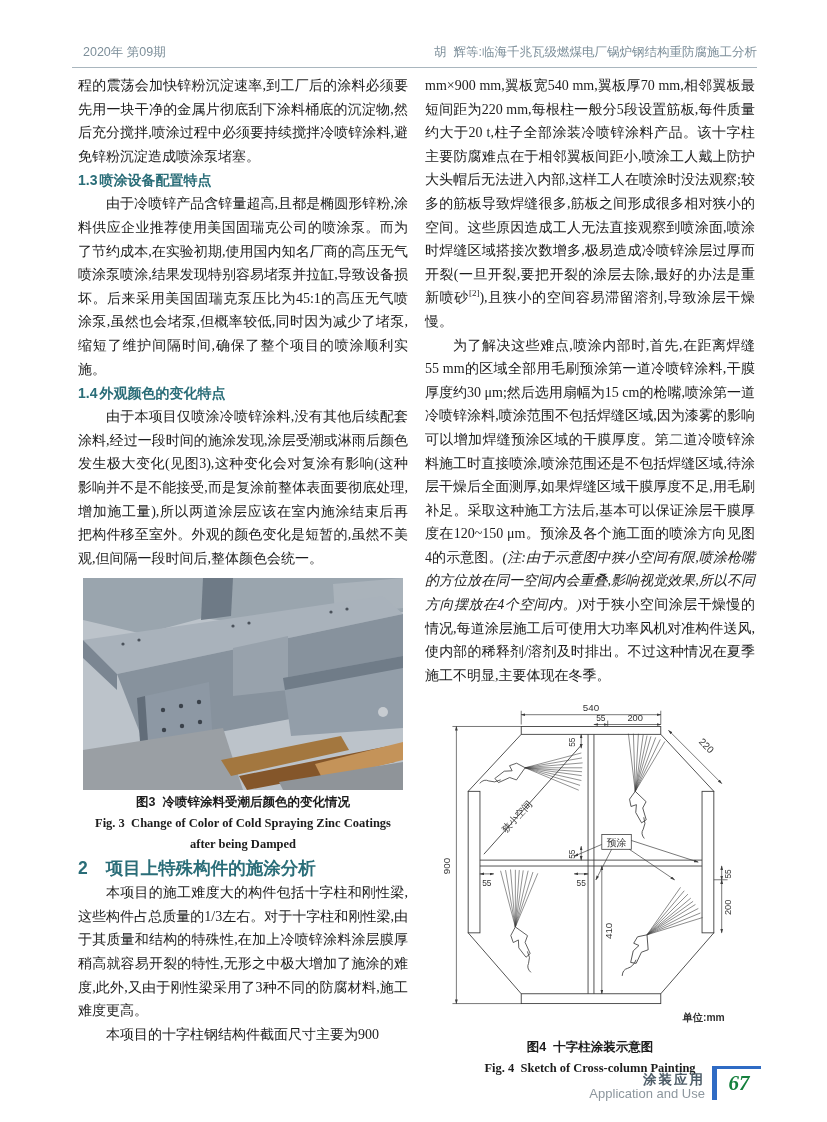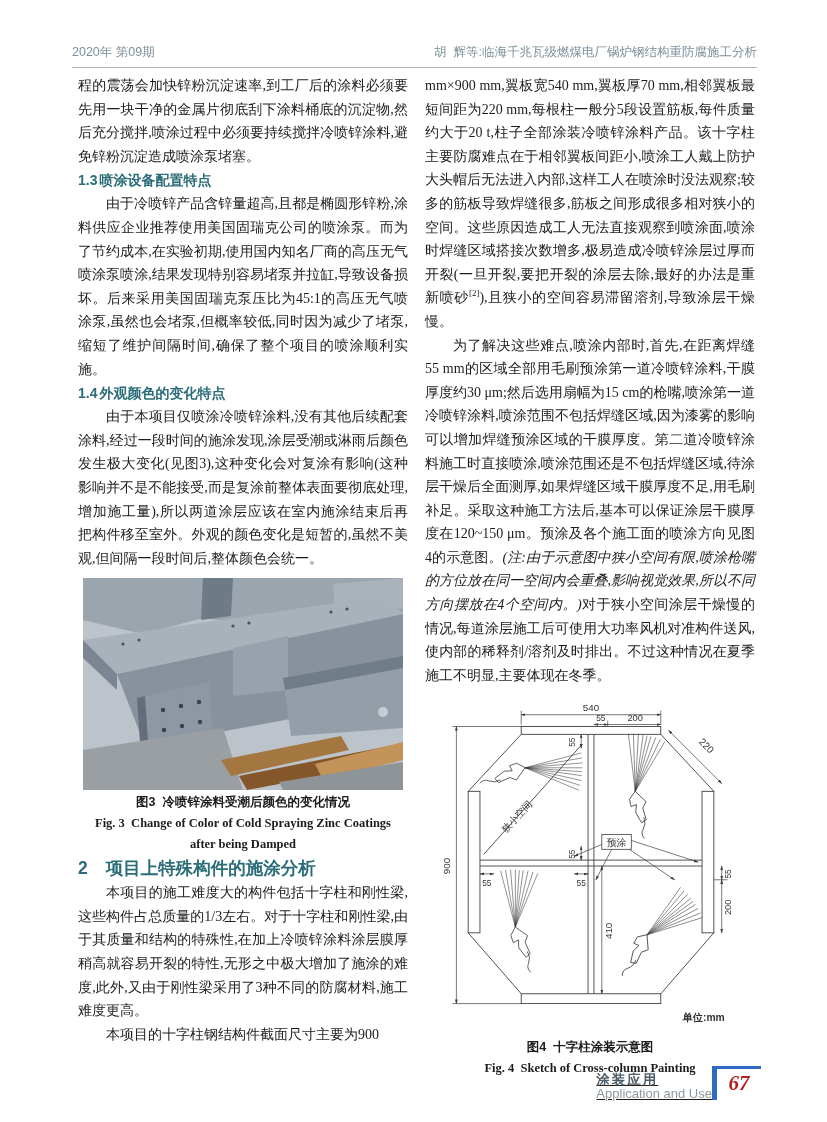--- a/index.html
+++ b/index.html
@@ -4,21 +4,21 @@
 <style>
   html,body{margin:0;padding:0;}
   body{
     width:827px;height:1122px;background:#ffffff;position:relative;
     font-family:"Liberation Serif","DejaVu Serif",serif;color:#1c1c1c;
     overflow:hidden;
   }
   .page{position:absolute;inset:0;}
   
   .header{
-    position:absolute;left:72px;right:70px;top:44px;
+    position:absolute;left:83px;right:70px;top:44px;
     display:flex;justify-content:space-between;align-items:flex-end;
     font-family:"Liberation Sans","DejaVu Sans",sans-serif;
     font-size:12.5px;color:#7d8f9a;white-space:pre-wrap;
   }
   .header-rule{position:absolute;left:72px;right:70px;top:67px;border-top:1.5px solid #a9b6be;}
   
   .columns{position:absolute;left:78px;top:74px;width:678px;display:flex;gap:17px;}
   .col{width:330px;font-size:14px;line-height:23.6px;text-align:justify;}
   .col p{margin:0;}
   .indent{text-indent:2em;}
@@ -37,32 +37,32 @@
   .fig{margin:8px auto 2px auto;display:block;}
   .cap{-webkit-user-select:none;text-align:center;font-weight:bold;font-size:12.5px;line-height:21px;white-space:pre-wrap;}
   .cap-zh{font-family:"Liberation Sans","DejaVu Sans",sans-serif;}
   .cap-en{font-family:"Liberation Serif","DejaVu Serif",serif;}
   .note{font-style:italic;}
   sup{font-size:9px;line-height:0;}
   
   .fig4{margin:10px auto 0 auto;display:block;}
   
   .footer{position:absolute;right:66px;bottom:22px;display:flex;align-items:flex-start;}
-  .footer-names{padding-top:6px;text-decoration:underline;}
+  .footer-names{text-align:right;margin-right:7px;padding-top:6px;}
   .footer-zh{
     font-family:"Liberation Sans","DejaVu Sans",sans-serif;font-weight:bold;
     font-size:13.5px;color:#4e5d68;letter-spacing:2px;line-height:16px;
   }
   .footer-en{font-family:"Liberation Sans","DejaVu Sans",sans-serif;font-size:13px;color:#8d979e;line-height:11px;}
   .badge{display:flex;}
   .badge-bar{width:5px;height:34px;background:#2f6bc4;}
   .badge-num{
     width:44px;border-top:3px solid #2f6bc4;text-align:center;
     font-family:"Liberation Serif","DejaVu Serif",serif;font-style:italic;font-weight:bold;
-    font-size:21px;color:#b91c1c;padding-top:1px;line-height:26px;
+    font-size:21px;color:#15803d;padding-top:1px;line-height:26px;
   }
   svg text{font-family:"Liberation Sans","DejaVu Sans",sans-serif;fill:#333;}
 </style>
 </head>
 <body>
 
 <div class="page">
 
   <div class="header">
     <span>2020年 第09期</span>

